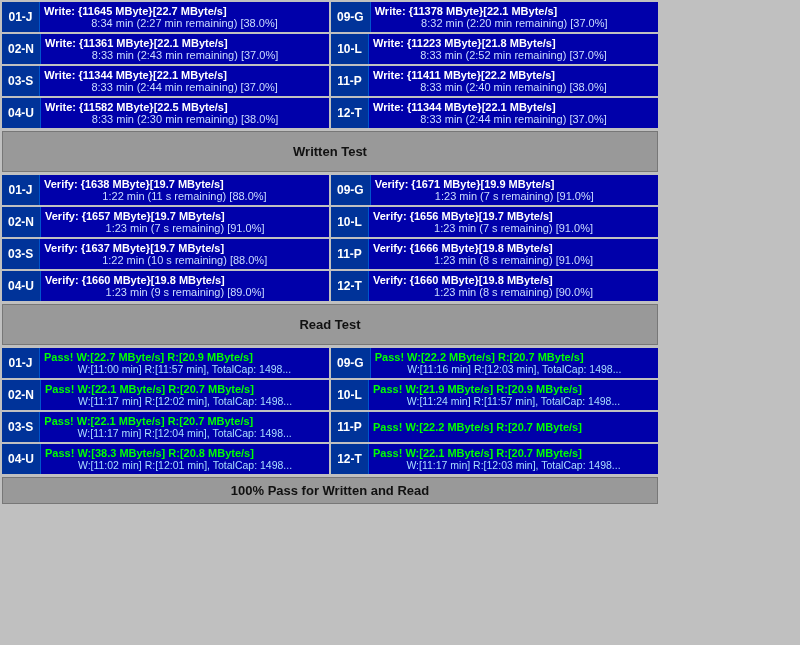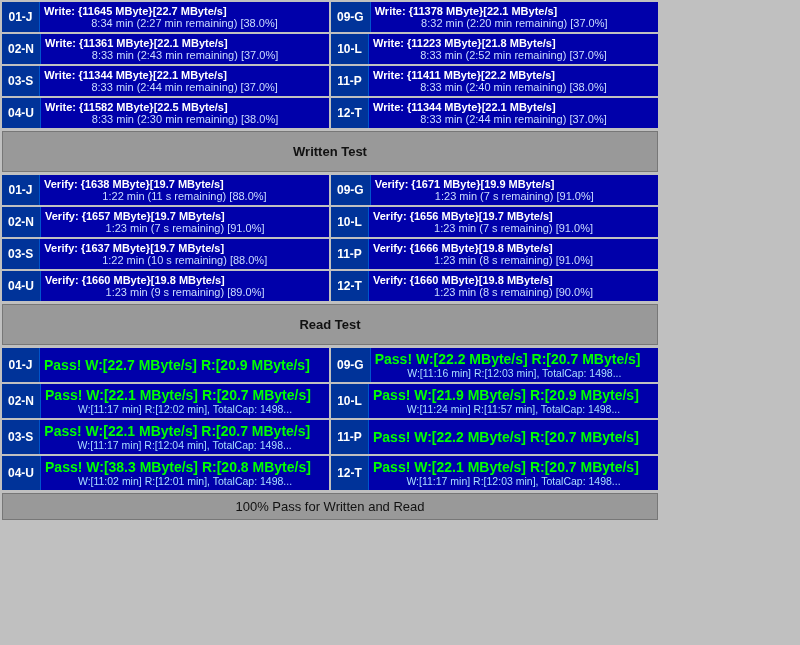--- a/index.html
+++ b/index.html
@@ -65,32 +65,32 @@
       text-align: center;
       padding: 12px 0;
       font-size: 13px;
       font-weight: bold;
       color: #111;
       margin: 3px 0;
       border: 1px solid #777;
     }
     .pass-cell .drive-info .line1 {
       color: #00ff00;
-      font-size: 14px;
+      font-size: 11px;
     }
     .pass-cell .drive-info .line2 {
       color: #aaddff;
       font-size: 10.5px;
     }
     .footer-bar {
       background: #999999;
       text-align: center;
       padding: 5px;
       font-size: 13px;
-      font-weight: normal;
+      font-weight: bold;
       color: #111;
       margin-top: 3px;
       border: 1px solid #777;
     }
   </style>
 </head>
 <body>
 
 <div class="main-container">
 
@@ -217,20 +217,21 @@
       </div>
     <div class="section-header">Read Test</div>
   </div>
 
   <div class="section">
     <div class="grid-2col" id="pass-grid">
         <div class="drive-cell pass-cell">
           <div class="drive-label">01-J</div>
           <div class="drive-info">
             <div class="line1">Pass! W:[22.7 MByte/s] R:[20.9 MByte/s]</div>
+            <div class="line2">W:[11:00 min] R:[11:57 min], TotalCap: 1498...</div>
           </div>
         </div>
         <div class="drive-cell pass-cell">
           <div class="drive-label">09-G</div>
           <div class="drive-info">
             <div class="line1">Pass! W:[22.2 MByte/s] R:[20.7 MByte/s]</div>
             <div class="line2">W:[11:16 min] R:[12:03 min], TotalCap: 1498...</div>
           </div>
         </div>
         <div class="drive-cell pass-cell">

